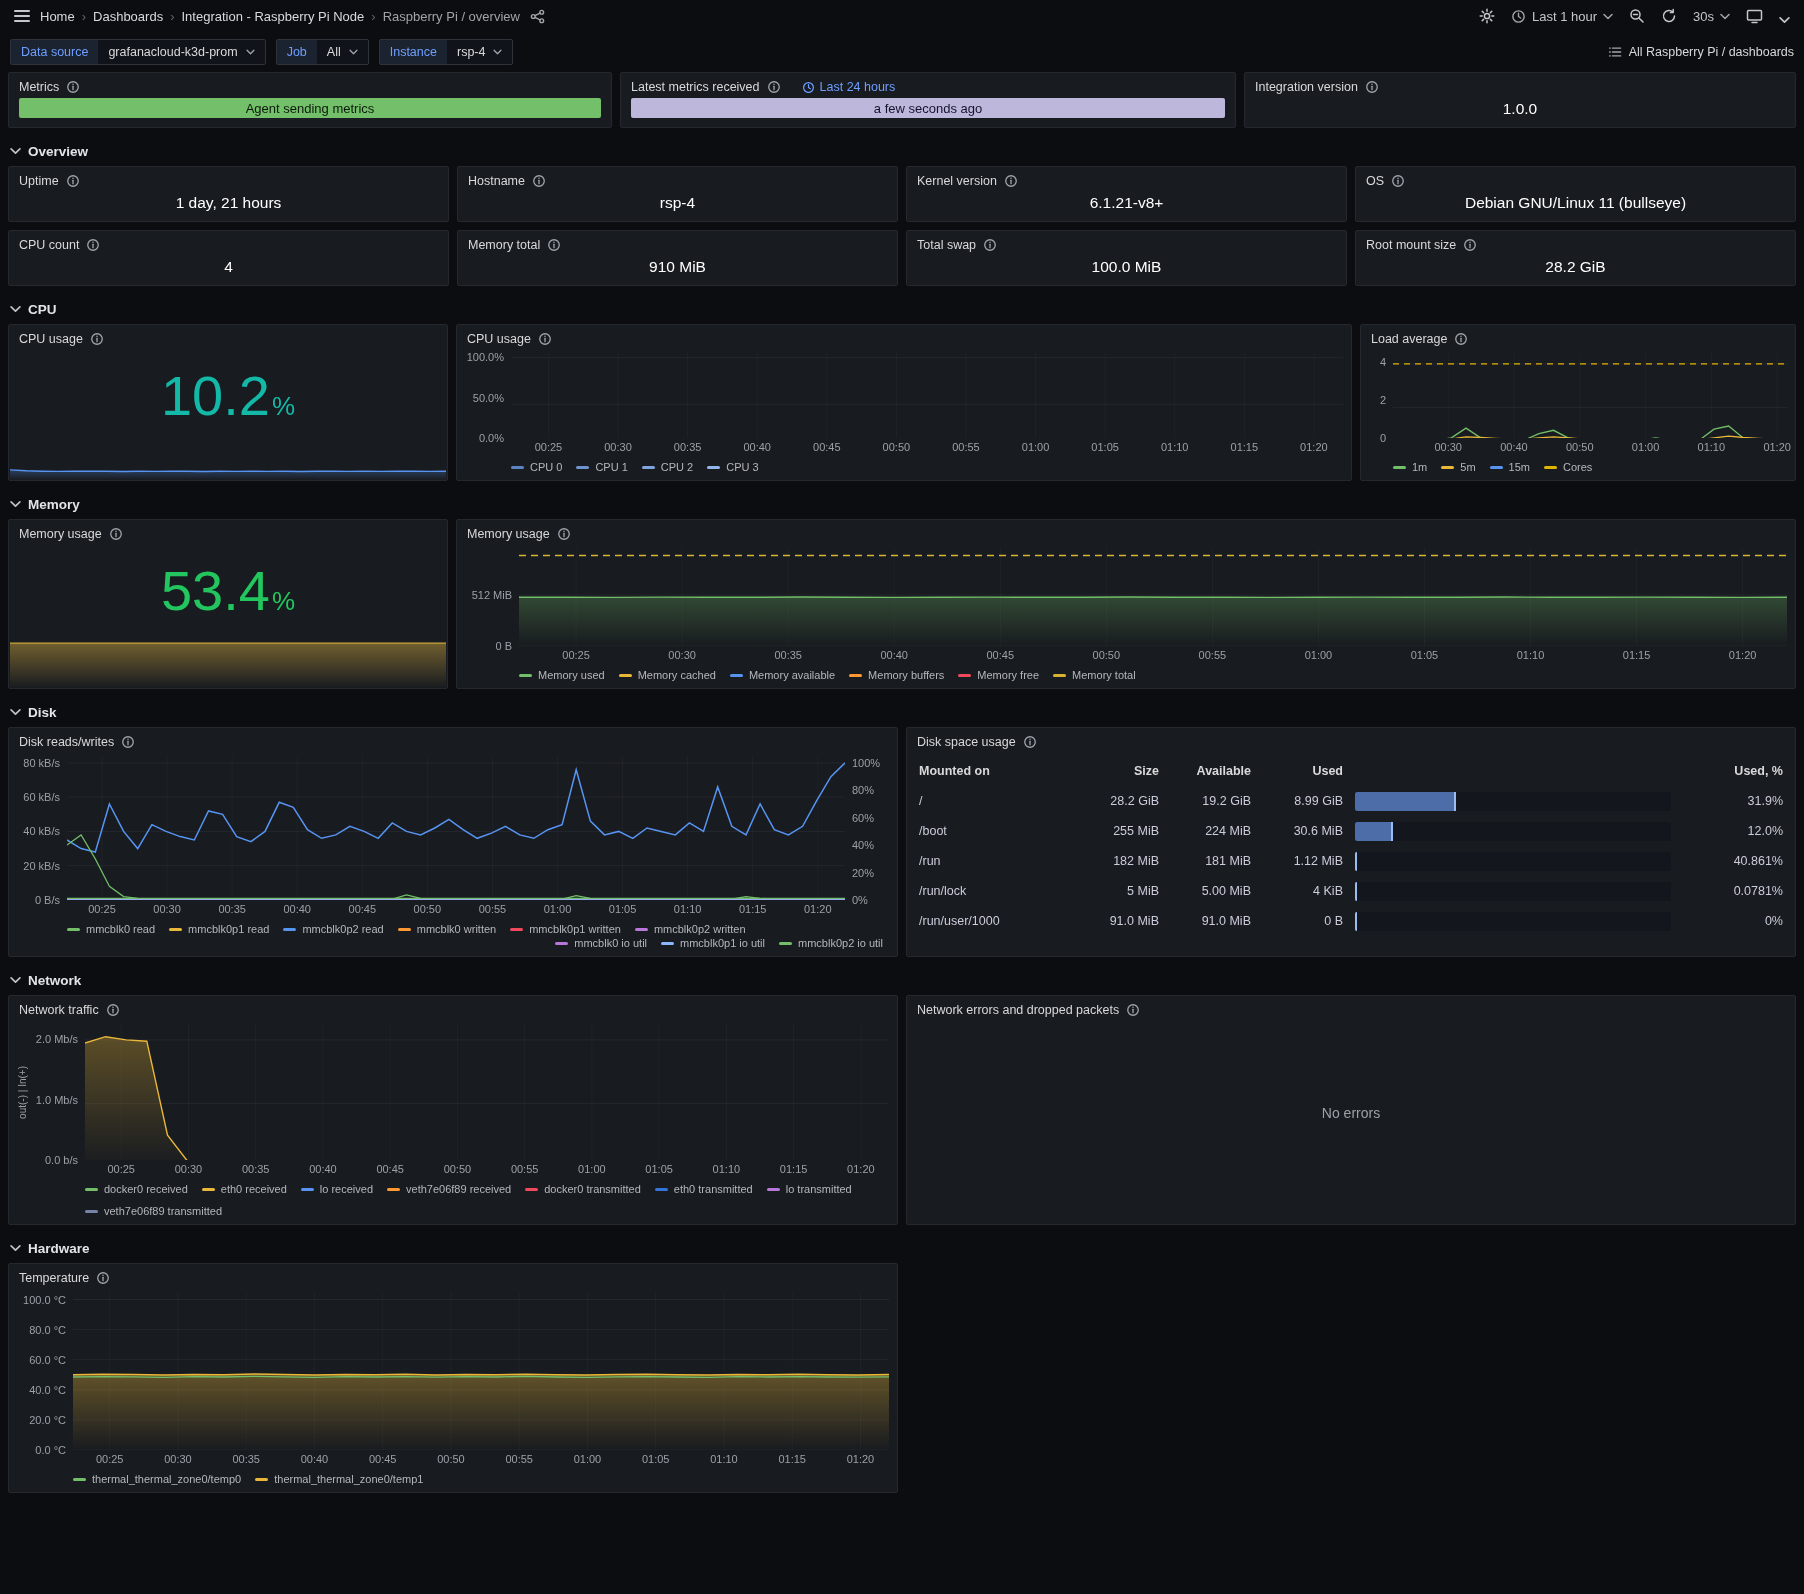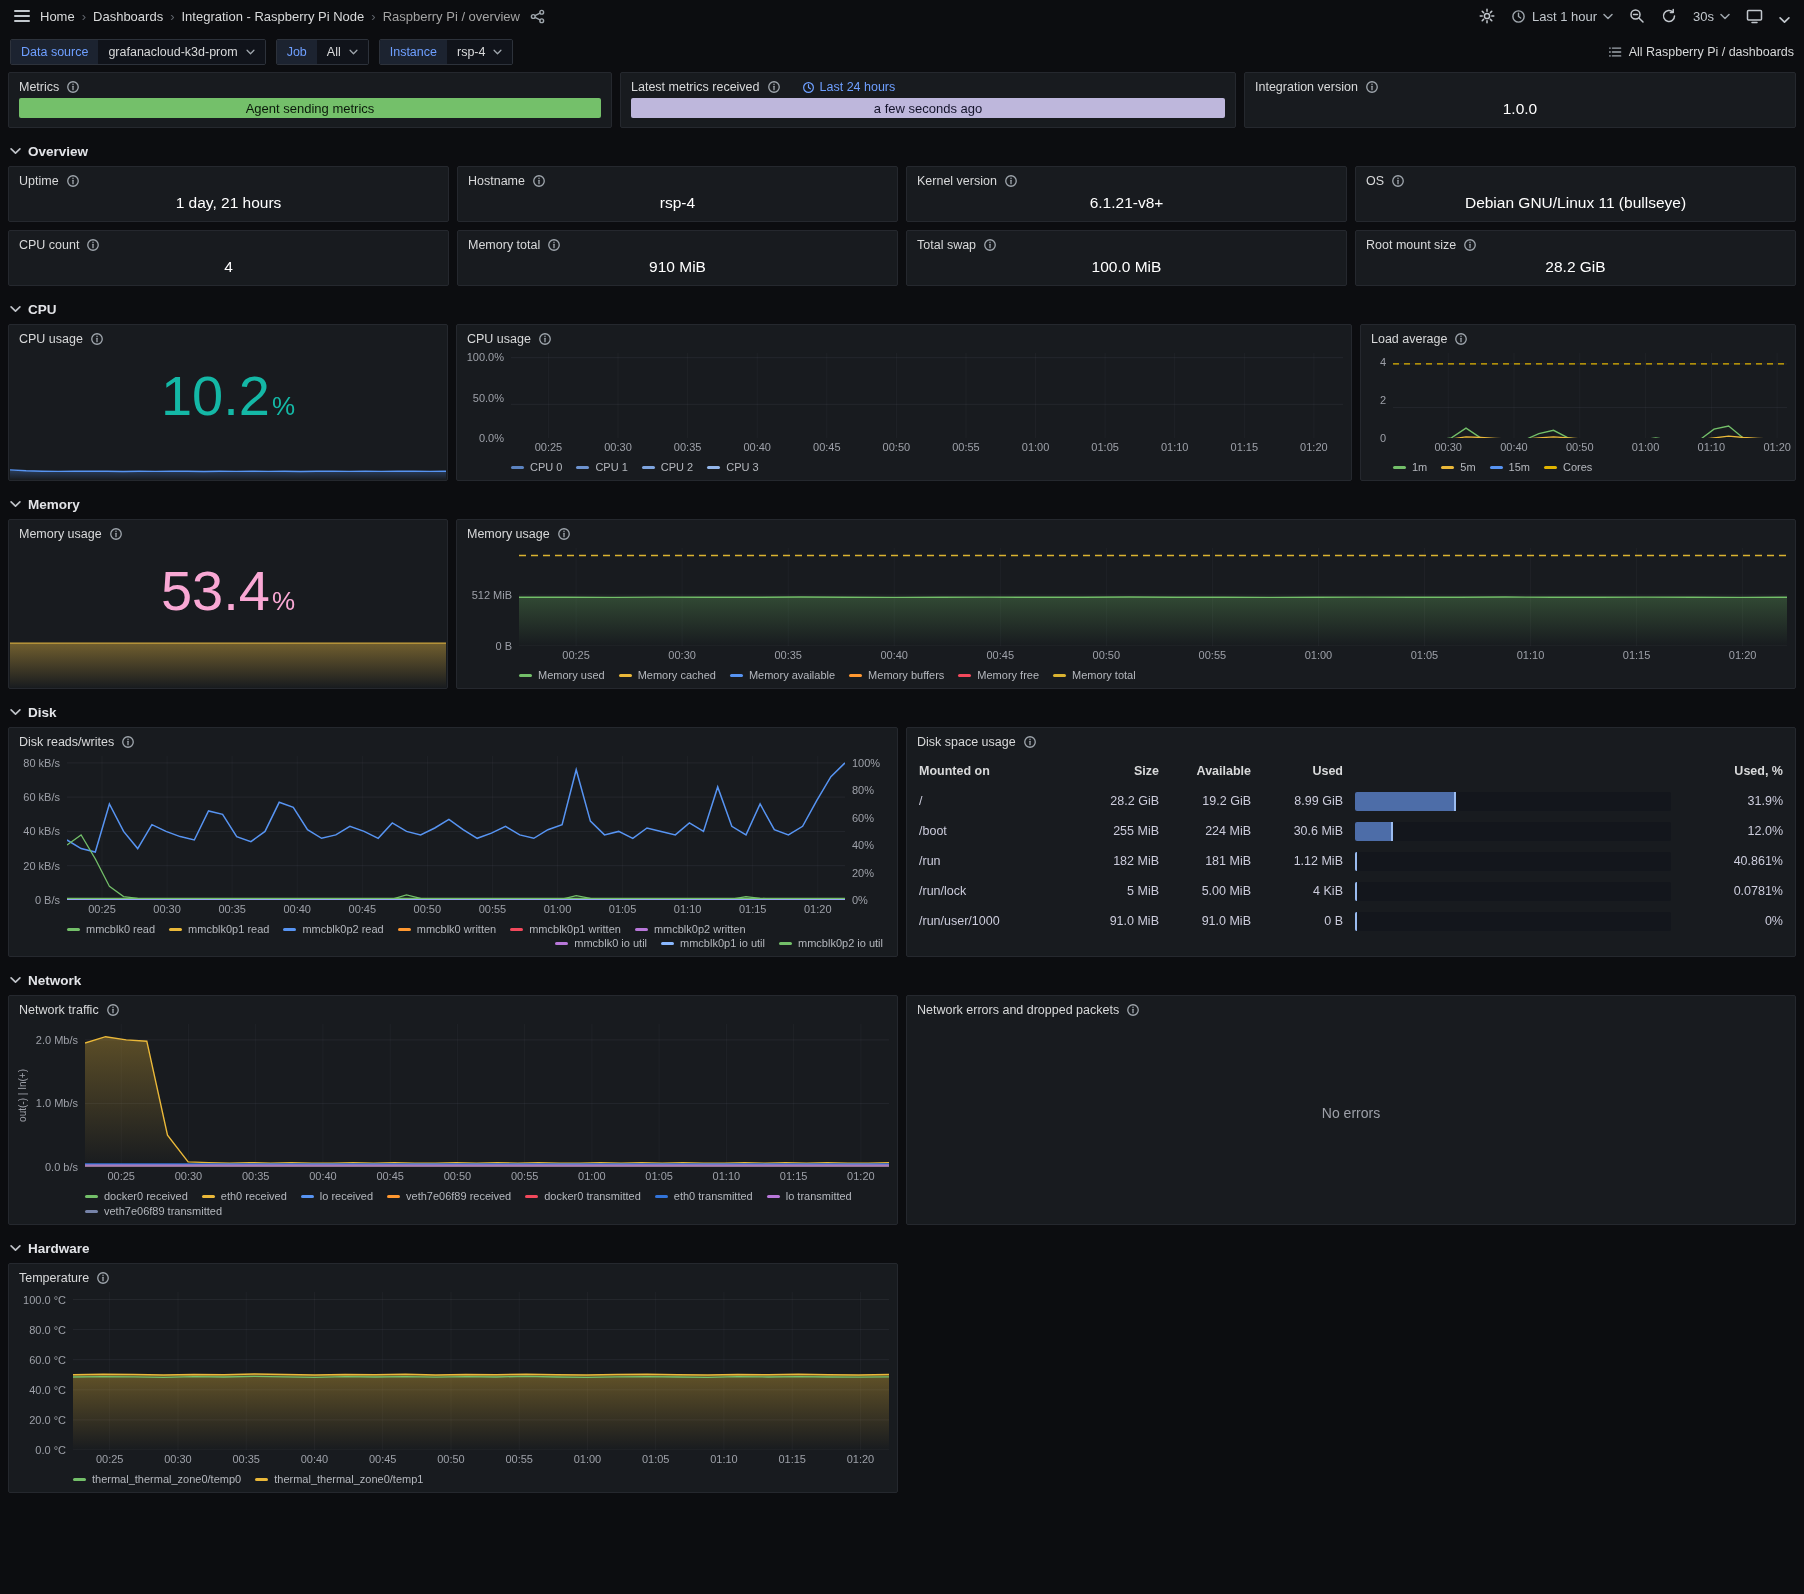--- a/index.html
+++ b/index.html
@@ -52,21 +52,21 @@
 .chartwrap{flex:1;display:flex;flex-direction:column;min-height:0}
 .cbody{flex:1;display:flex;min-height:0;padding:4px 8px 0 6px}
 .yaxis{position:relative;flex:none}
 .ytick{position:absolute;right:7px;transform:translateY(50%);font-size:11px;color:#9da0a8;white-space:nowrap}
 .yaxis-r{position:relative;flex:none}
 .yaxis-r .ytick{right:auto;left:7px}
 .plotwrap{flex:1;position:relative;min-width:0;overflow:hidden}
 .plotwrap svg{position:absolute;inset:0}
 .xaxis{position:relative;height:16px;flex:none;margin-top:3px}
 .xtick{position:absolute;transform:translateX(-50%);font-size:11px;color:#9da0a8;white-space:nowrap}
-.legend{display:flex;flex-wrap:wrap;gap:3px 14px;padding:4px 10px 7px 23px;font-size:11px;color:#b4b7bd;flex:none}
+.legend{display:flex;flex-wrap:wrap;gap:10px 14px;padding:4px 10px 7px 23px;font-size:11px;color:#b4b7bd;flex:none}
 .legend.right{justify-content:flex-end;padding-top:0}
 .lg{display:inline-flex;align-items:center;gap:6px;cursor:pointer;white-space:nowrap}
 .lg i{display:inline-block;width:13px;height:3px;border-radius:2px}
 .rotlab{flex:none;width:14px;display:flex;align-items:center;justify-content:center}
 .rotlab span{writing-mode:vertical-rl;transform:rotate(180deg);font-size:10px;color:#9da0a8;white-space:nowrap}
 
 .tbl{flex:1;display:flex;flex-direction:column;padding:4px 12px 6px 12px;font-size:12.5px;overflow:hidden}
 .tr{display:grid;grid-template-columns:1fr 92px 80px 80px 316px 100px;align-items:center;height:30px;column-gap:12px}
 .tr.head{color:#d8d9da;font-weight:700}
 .cell{white-space:nowrap;overflow:hidden;text-overflow:ellipsis}
@@ -595,21 +595,21 @@
           <span>Memory usage</span>
           <span class="icon info">
             <svg width="14" height="14" viewBox="0 0 16 16">
               <circle cx="8" cy="8" r="6"></circle>
               <line x1="8" y1="7.2" x2="8" y2="11"></line>
               <line x1="8" y1="4.8" x2="8" y2="5.2"></line>
             </svg>
           </span>
         </div>
       <div class="statbody">
-        <div class="statnum" style="color:#f9a8d4">
+        <div class="statnum" style="color:#22c55e">
             <span class="big">53.4</span>
             <span class="unit">%</span>
           </div>
         <div class="spark">
             <div class="plotwrap">
               <svg width="436" height="84">
                 <linearGradient id="g6" x1="0" y1="0" x2="0" y2="1">
                   <stop offset="0%" stop-color="#caa33e" stop-opacity="0.5"></stop>
                   <stop offset="100%" stop-color="#caa33e" stop-opacity="0"></stop>
                 </linearGradient>

